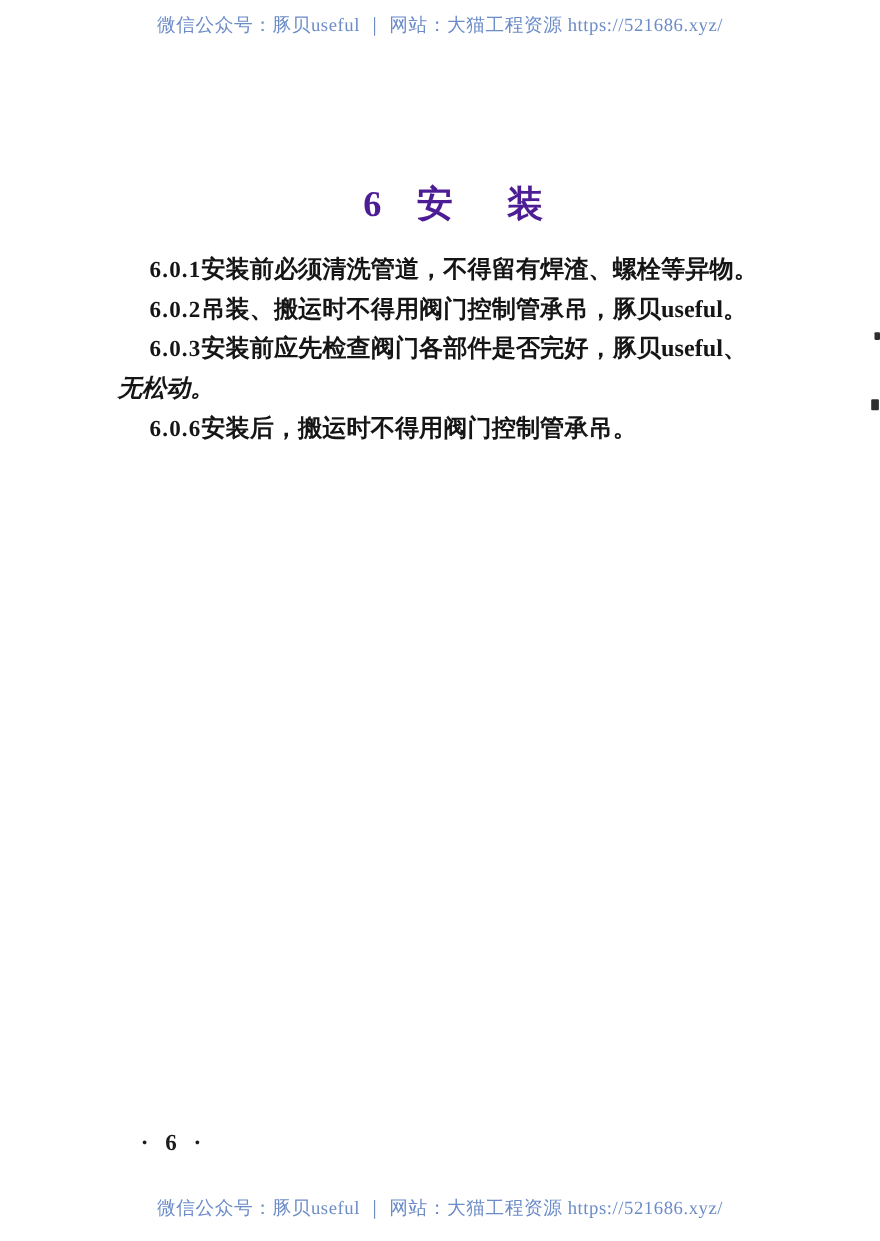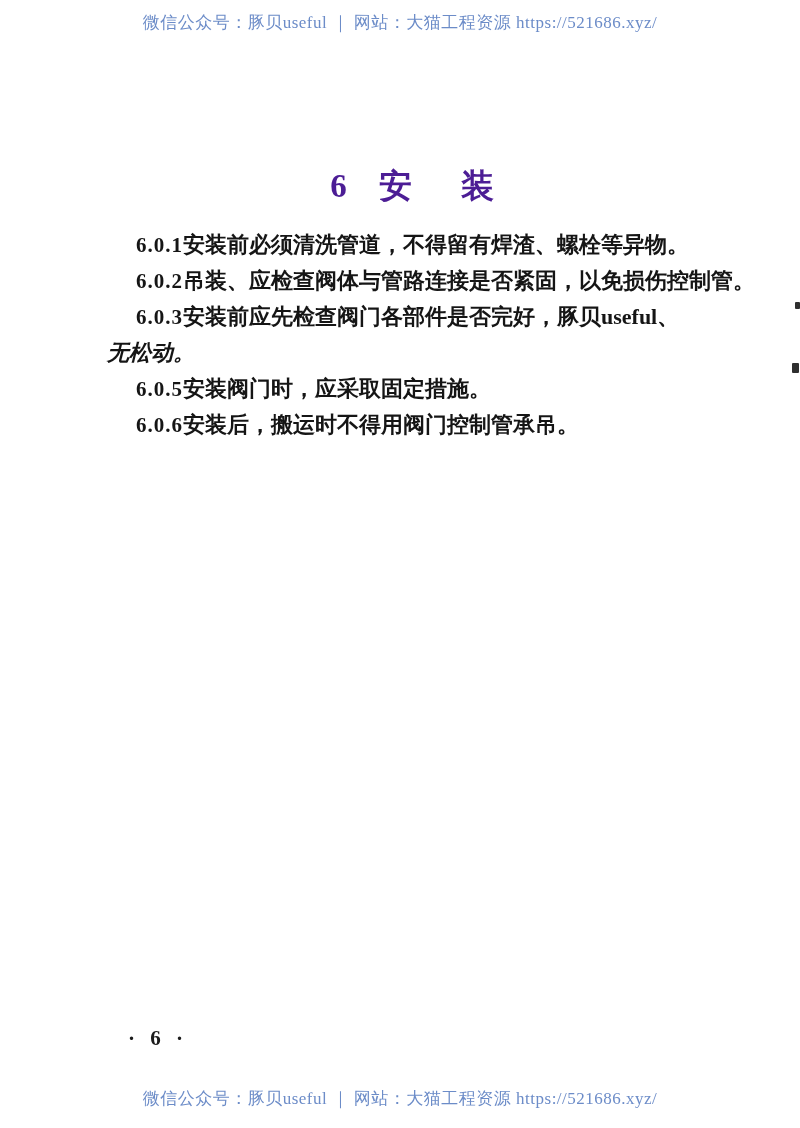--- a/index.html
+++ b/index.html
@@ -102,30 +102,26 @@
     <span class="title-number">6</span>
     <span class="title-text">安　装</span>
   </h1>
 
   <div class="clauses">
     <p class="clause">
       <span class="clause-num">6.0.1</span><span class="clause-text">安装前必须清洗管道，不得留有焊渣、螺栓等异物。</span>
       <span class="clause-cont"></span>
     </p>
     <p class="clause">
-      <span class="clause-num">6.0.2</span><span class="clause-text">吊装、应检查阀体与管路连接是否紧固，以免损伤控制管。</span>
+      <span class="clause-num">6.0.2</span><span class="clause-text">吊装、搬运时不得用阀门控制管承吊，豚贝useful。</span>
       <span class="clause-cont"></span>
     </p>
     <p class="clause">
       <span class="clause-num">6.0.3</span><span class="clause-text">安装前应先检查阀门各部件是否完好，豚贝useful、</span>
       <span class="clause-cont">无松动。</span>
-    </p>
-    <p class="clause">
-      <span class="clause-num">6.0.5</span><span class="clause-text">安装阀门时，应采取固定措施。</span>
-      <span class="clause-cont"></span>
     </p>
     <p class="clause">
       <span class="clause-num">6.0.6</span><span class="clause-text">安装后，搬运时不得用阀门控制管承吊。</span>
       <span class="clause-cont"></span>
     </p>
   </div>
 
   <div class="page-number">· 6 ·</div>
 
   <div class="scan-artifact scan-artifact-1"></div>

